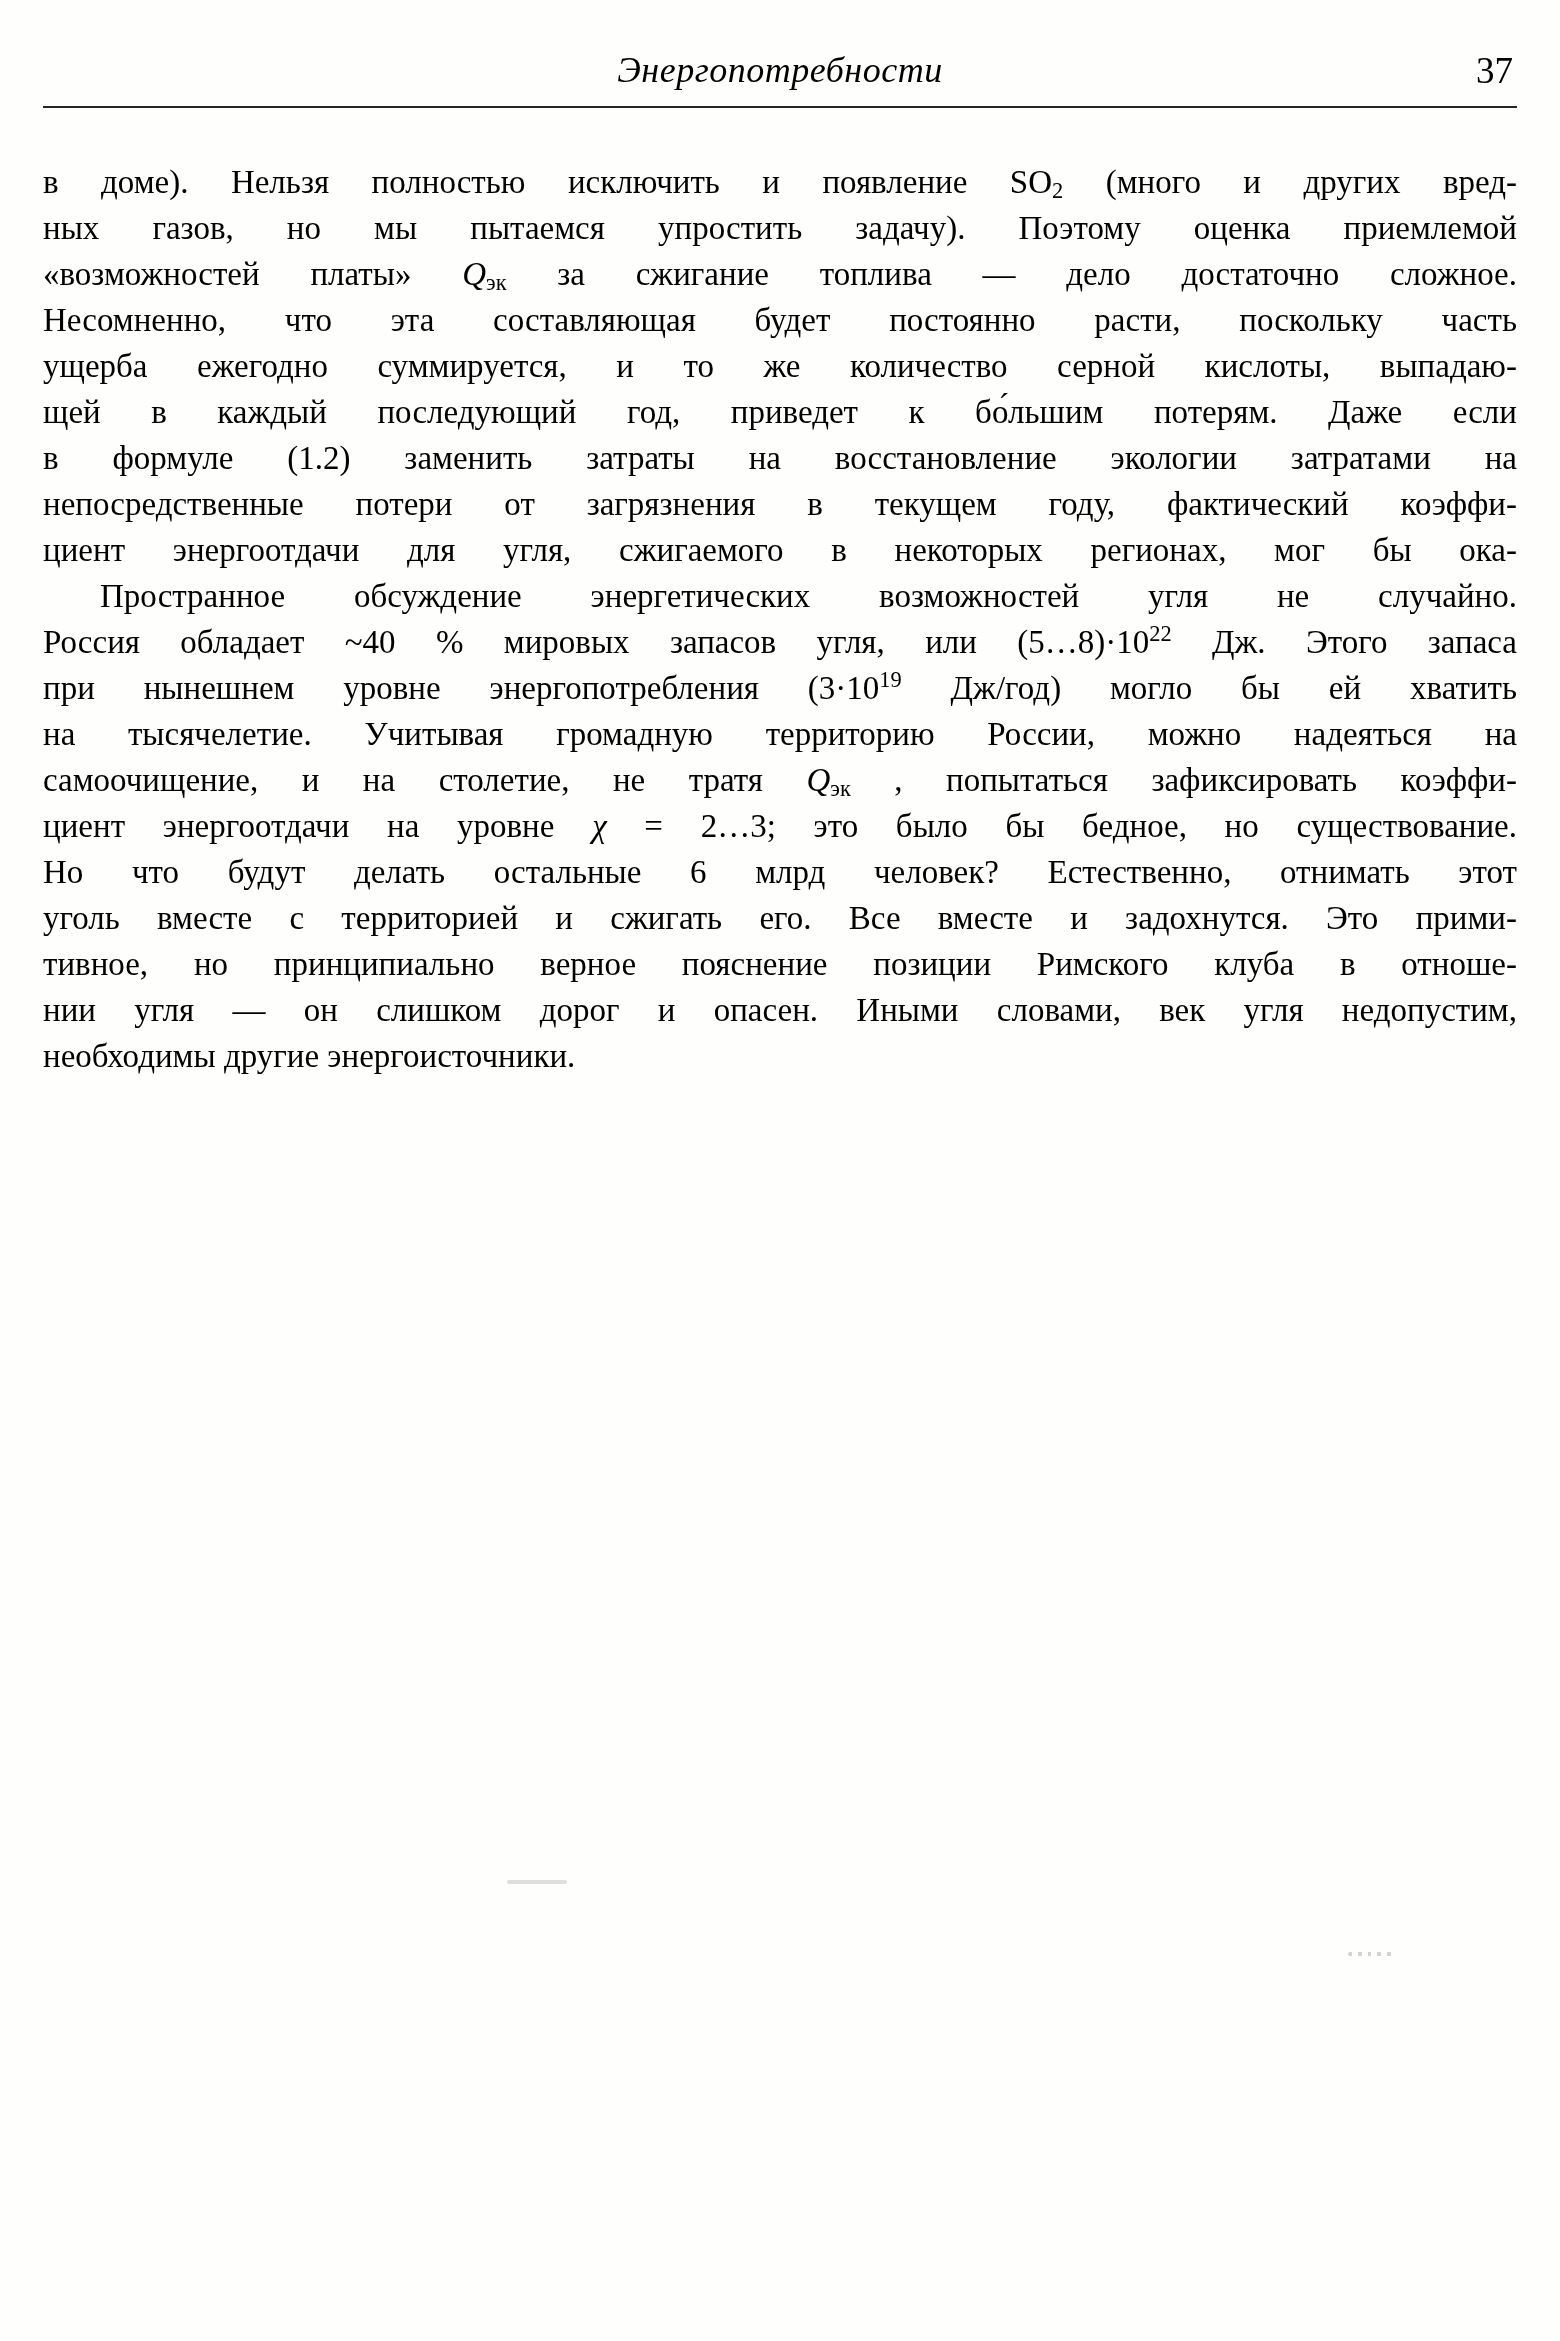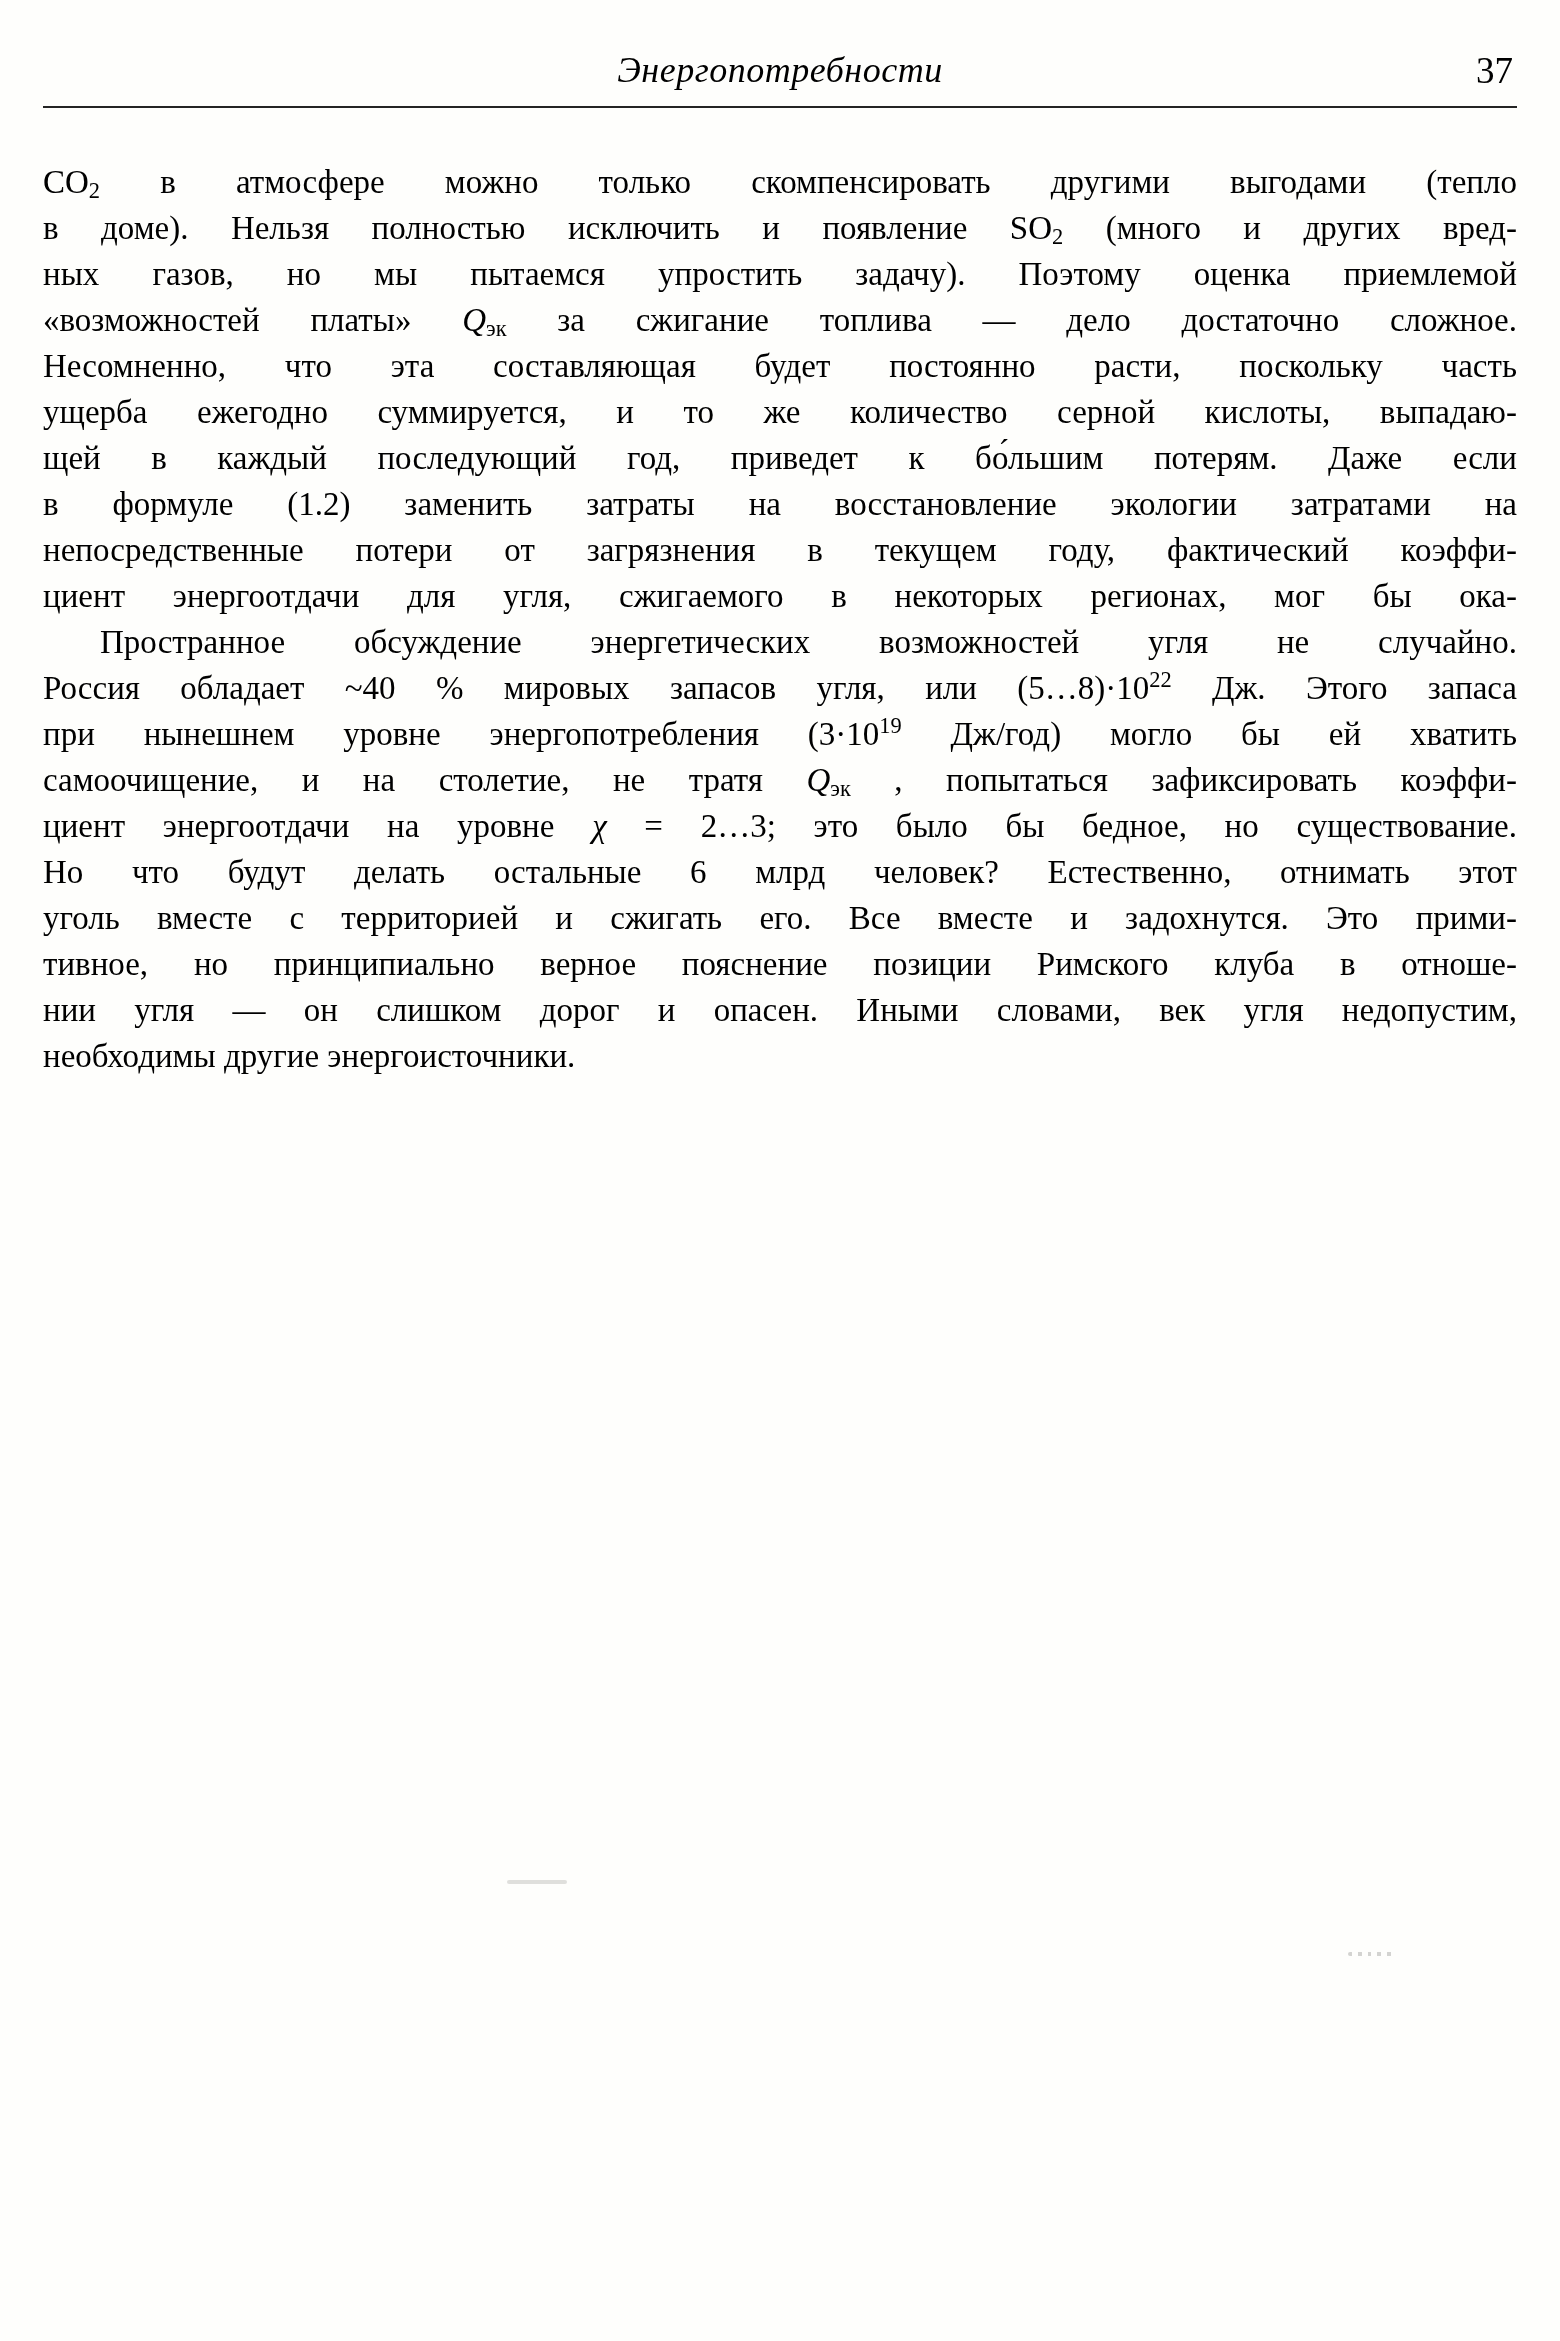--- a/index.html
+++ b/index.html
@@ -106,33 +106,33 @@
 <div class="page">
 
   <div class="header">
     <span class="running-title">Энергопотребности</span>
     <span class="page-number">37</span>
   </div>
 
   <div class="header-rule"></div>
 
   <div class="body-text">
-      <div class="line j"><span>CO</span><span class="sub">2</span><span> в атмосфере можно только скомпенсировать другими выгодами (тепло</span></div>
       <div class="line j"><span>в доме). Нельзя полностью исключить и появление SO</span><span class="sub">2</span><span> (много и других вред-</span></div>
       <div class="line j"><span>ных газов, но мы пытаемся упростить задачу). Поэтому оценка приемлемой</span></div>
       <div class="line j"><span>«возможностей платы» </span><span class="i">Q</span><span class="sub">эк</span><span> за сжигание топлива — дело достаточно сложное.</span></div>
       <div class="line j"><span>Несомненно, что эта составляющая будет постоянно расти, поскольку часть</span></div>
       <div class="line j"><span>ущерба ежегодно суммируется, и то же количество серной кислоты, выпадаю-</span></div>
       <div class="line j"><span>щей в каждый последующий год, приведет к бо́льшим потерям. Даже если</span></div>
       <div class="line j"><span>в формуле (1.2) заменить затраты на восстановление экологии затратами на</span></div>
       <div class="line j"><span>непосредственные потери от загрязнения в текущем году, фактический коэффи-</span></div>
       <div class="line j"><span>циент энергоотдачи для угля, сжигаемого в некоторых регионах, мог бы ока-</span></div>
       <div class="line j indent"><span>Пространное обсуждение энергетических возможностей угля не случайно.</span></div>
       <div class="line j"><span>Россия обладает ~40 % мировых запасов угля, или (5…8)·10</span><span class="sup">22</span><span> Дж. Этого запаса</span></div>
       <div class="line j"><span>при нынешнем уровне энергопотребления (3·10</span><span class="sup">19</span><span> Дж/год) могло бы ей хватить</span></div>
+      <div class="line j"><span>на тысячелетие. Учитывая громадную территорию России, можно надеяться на</span></div>
       <div class="line j"><span>самоочищение, и на столетие, не тратя </span><span class="i">Q</span><span class="sub">эк</span><span> , попытаться зафиксировать коэффи-</span></div>
       <div class="line j"><span>циент энергоотдачи на уровне </span><span class="i">χ</span><span> = 2…3; это было бы бедное, но существование.</span></div>
       <div class="line j"><span>Но что будут делать остальные 6 млрд человек? Естественно, отнимать этот</span></div>
       <div class="line j"><span>уголь вместе с территорией и сжигать его. Все вместе и задохнутся. Это прими-</span></div>
       <div class="line j"><span>тивное, но принципиально верное пояснение позиции Римского клуба в отноше-</span></div>
       <div class="line j"><span>нии угля — он слишком дорог и опасен. Иными словами, </span><span class="b">век угля недопустим</span><span>,</span></div>
       <div class="line last"><span>необходимы другие энергоисточники.</span></div>
     </div>
 
   <div class="artifact artifact-dots"></div>

